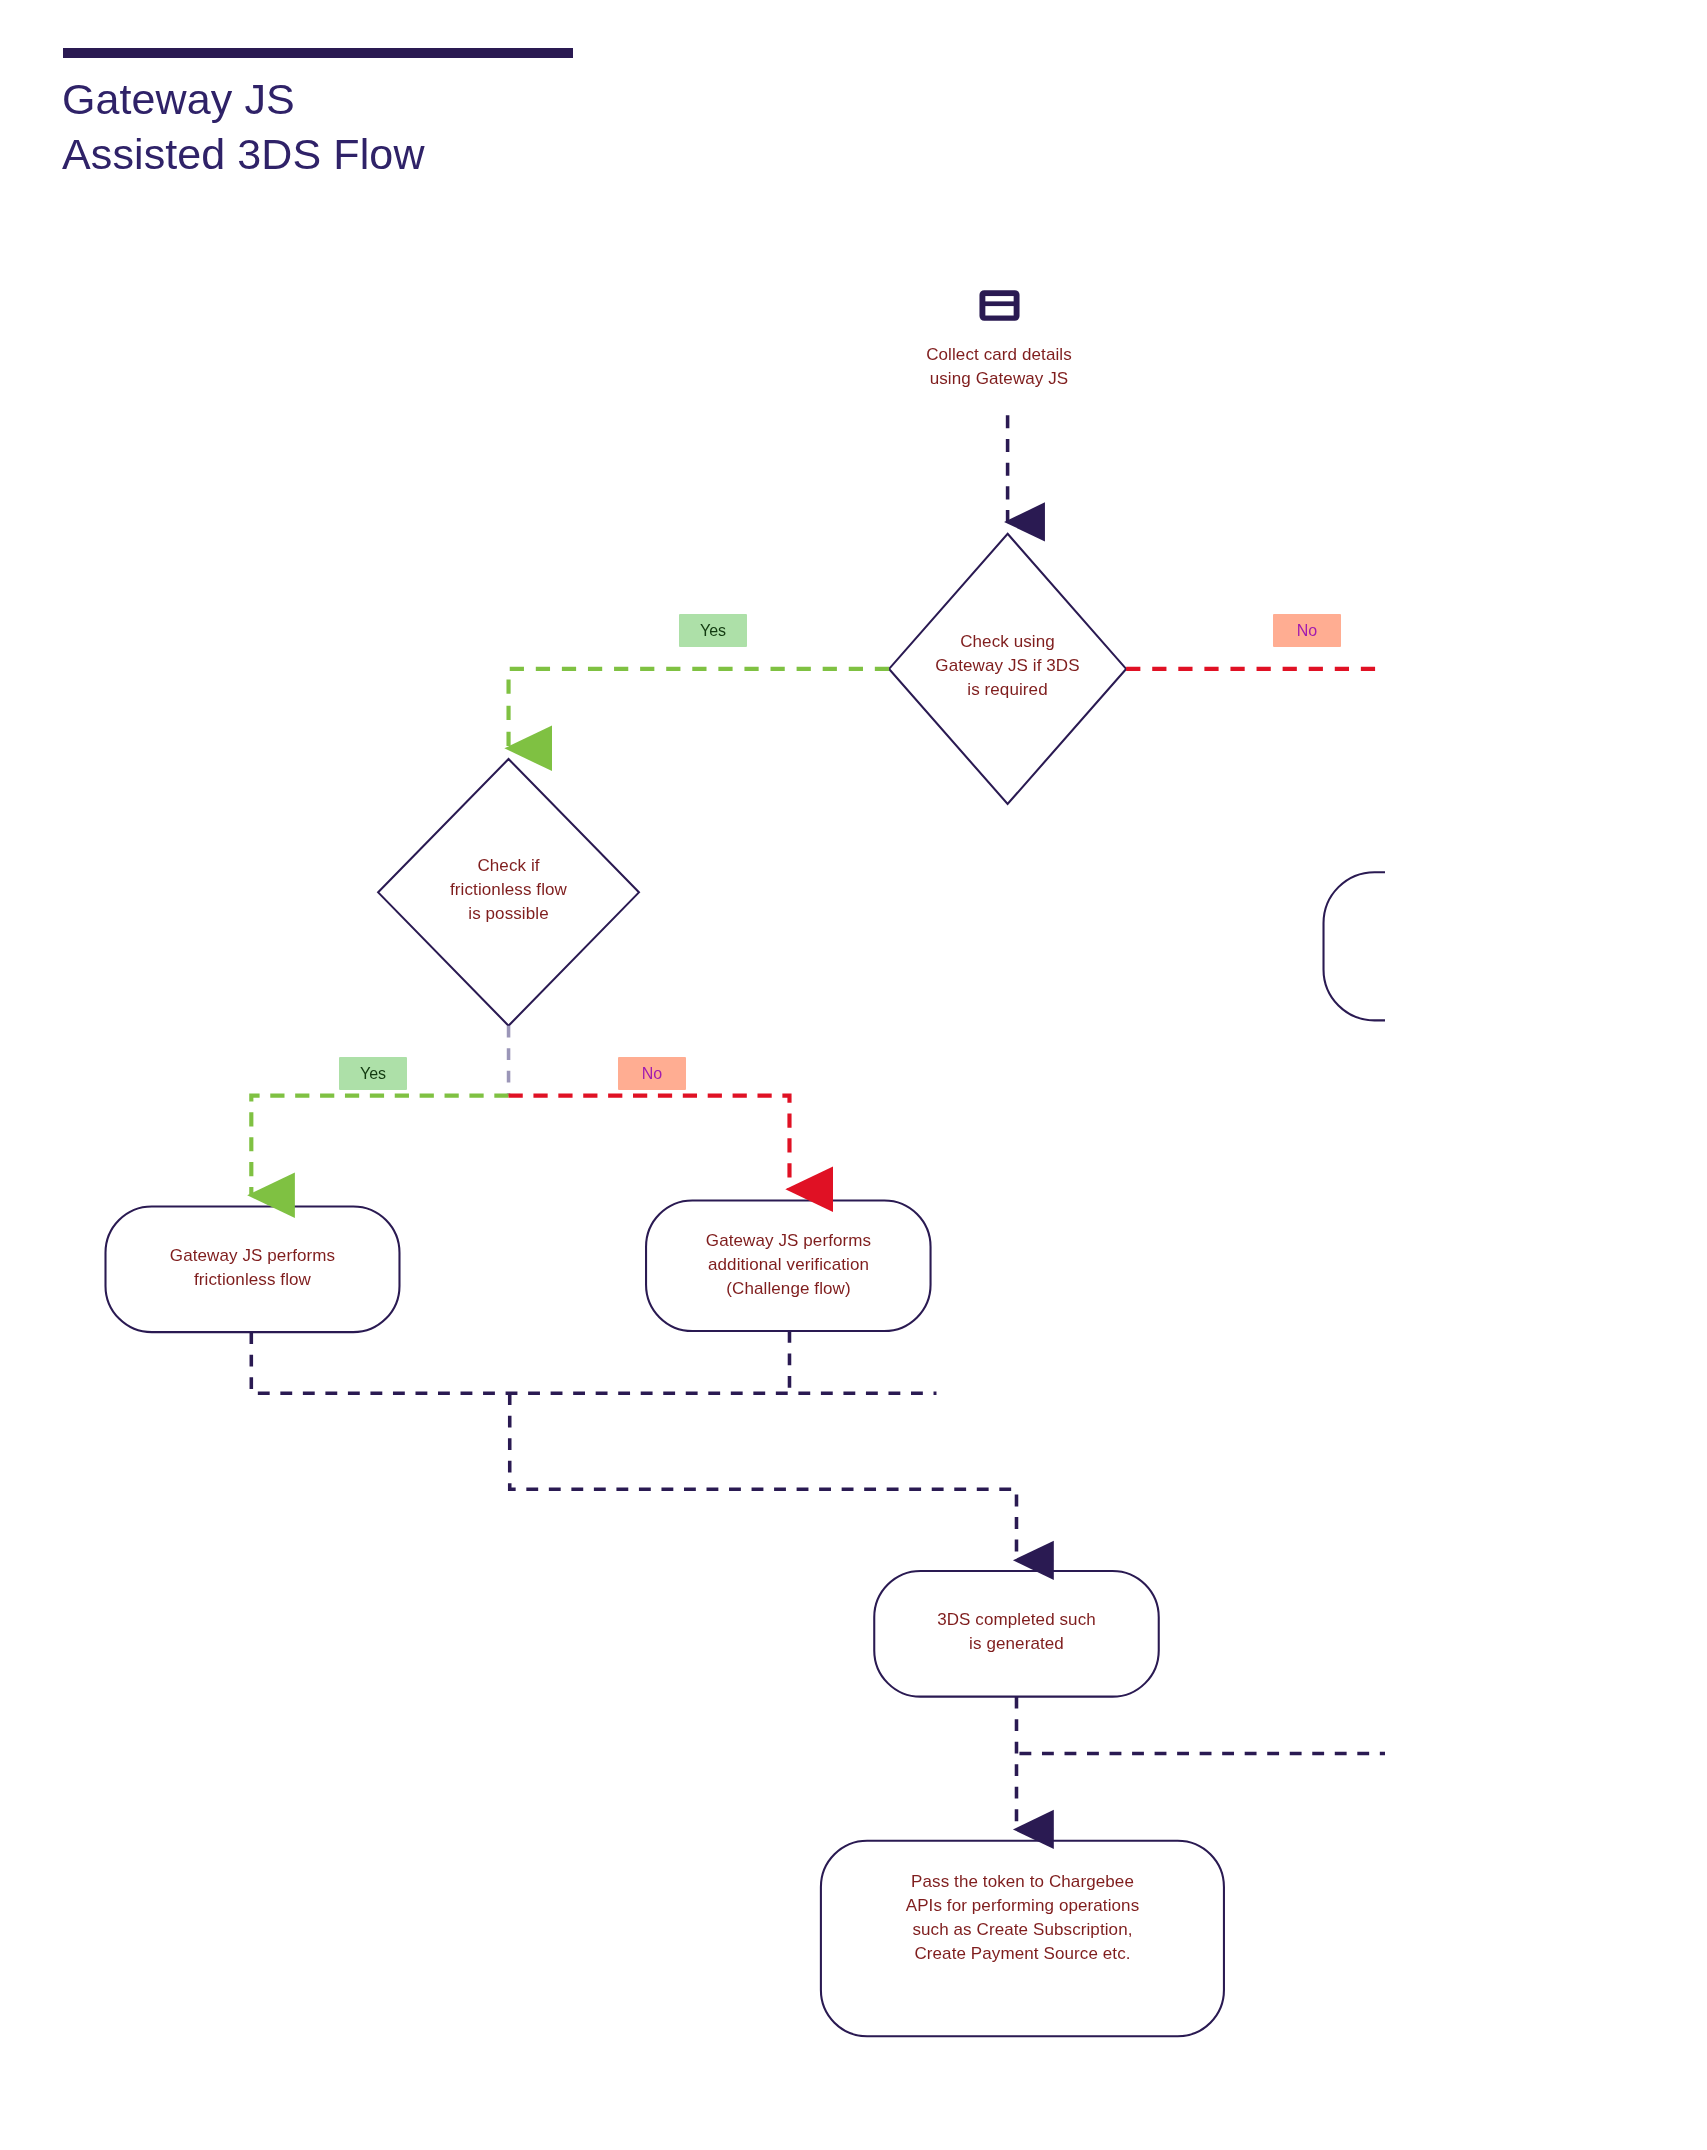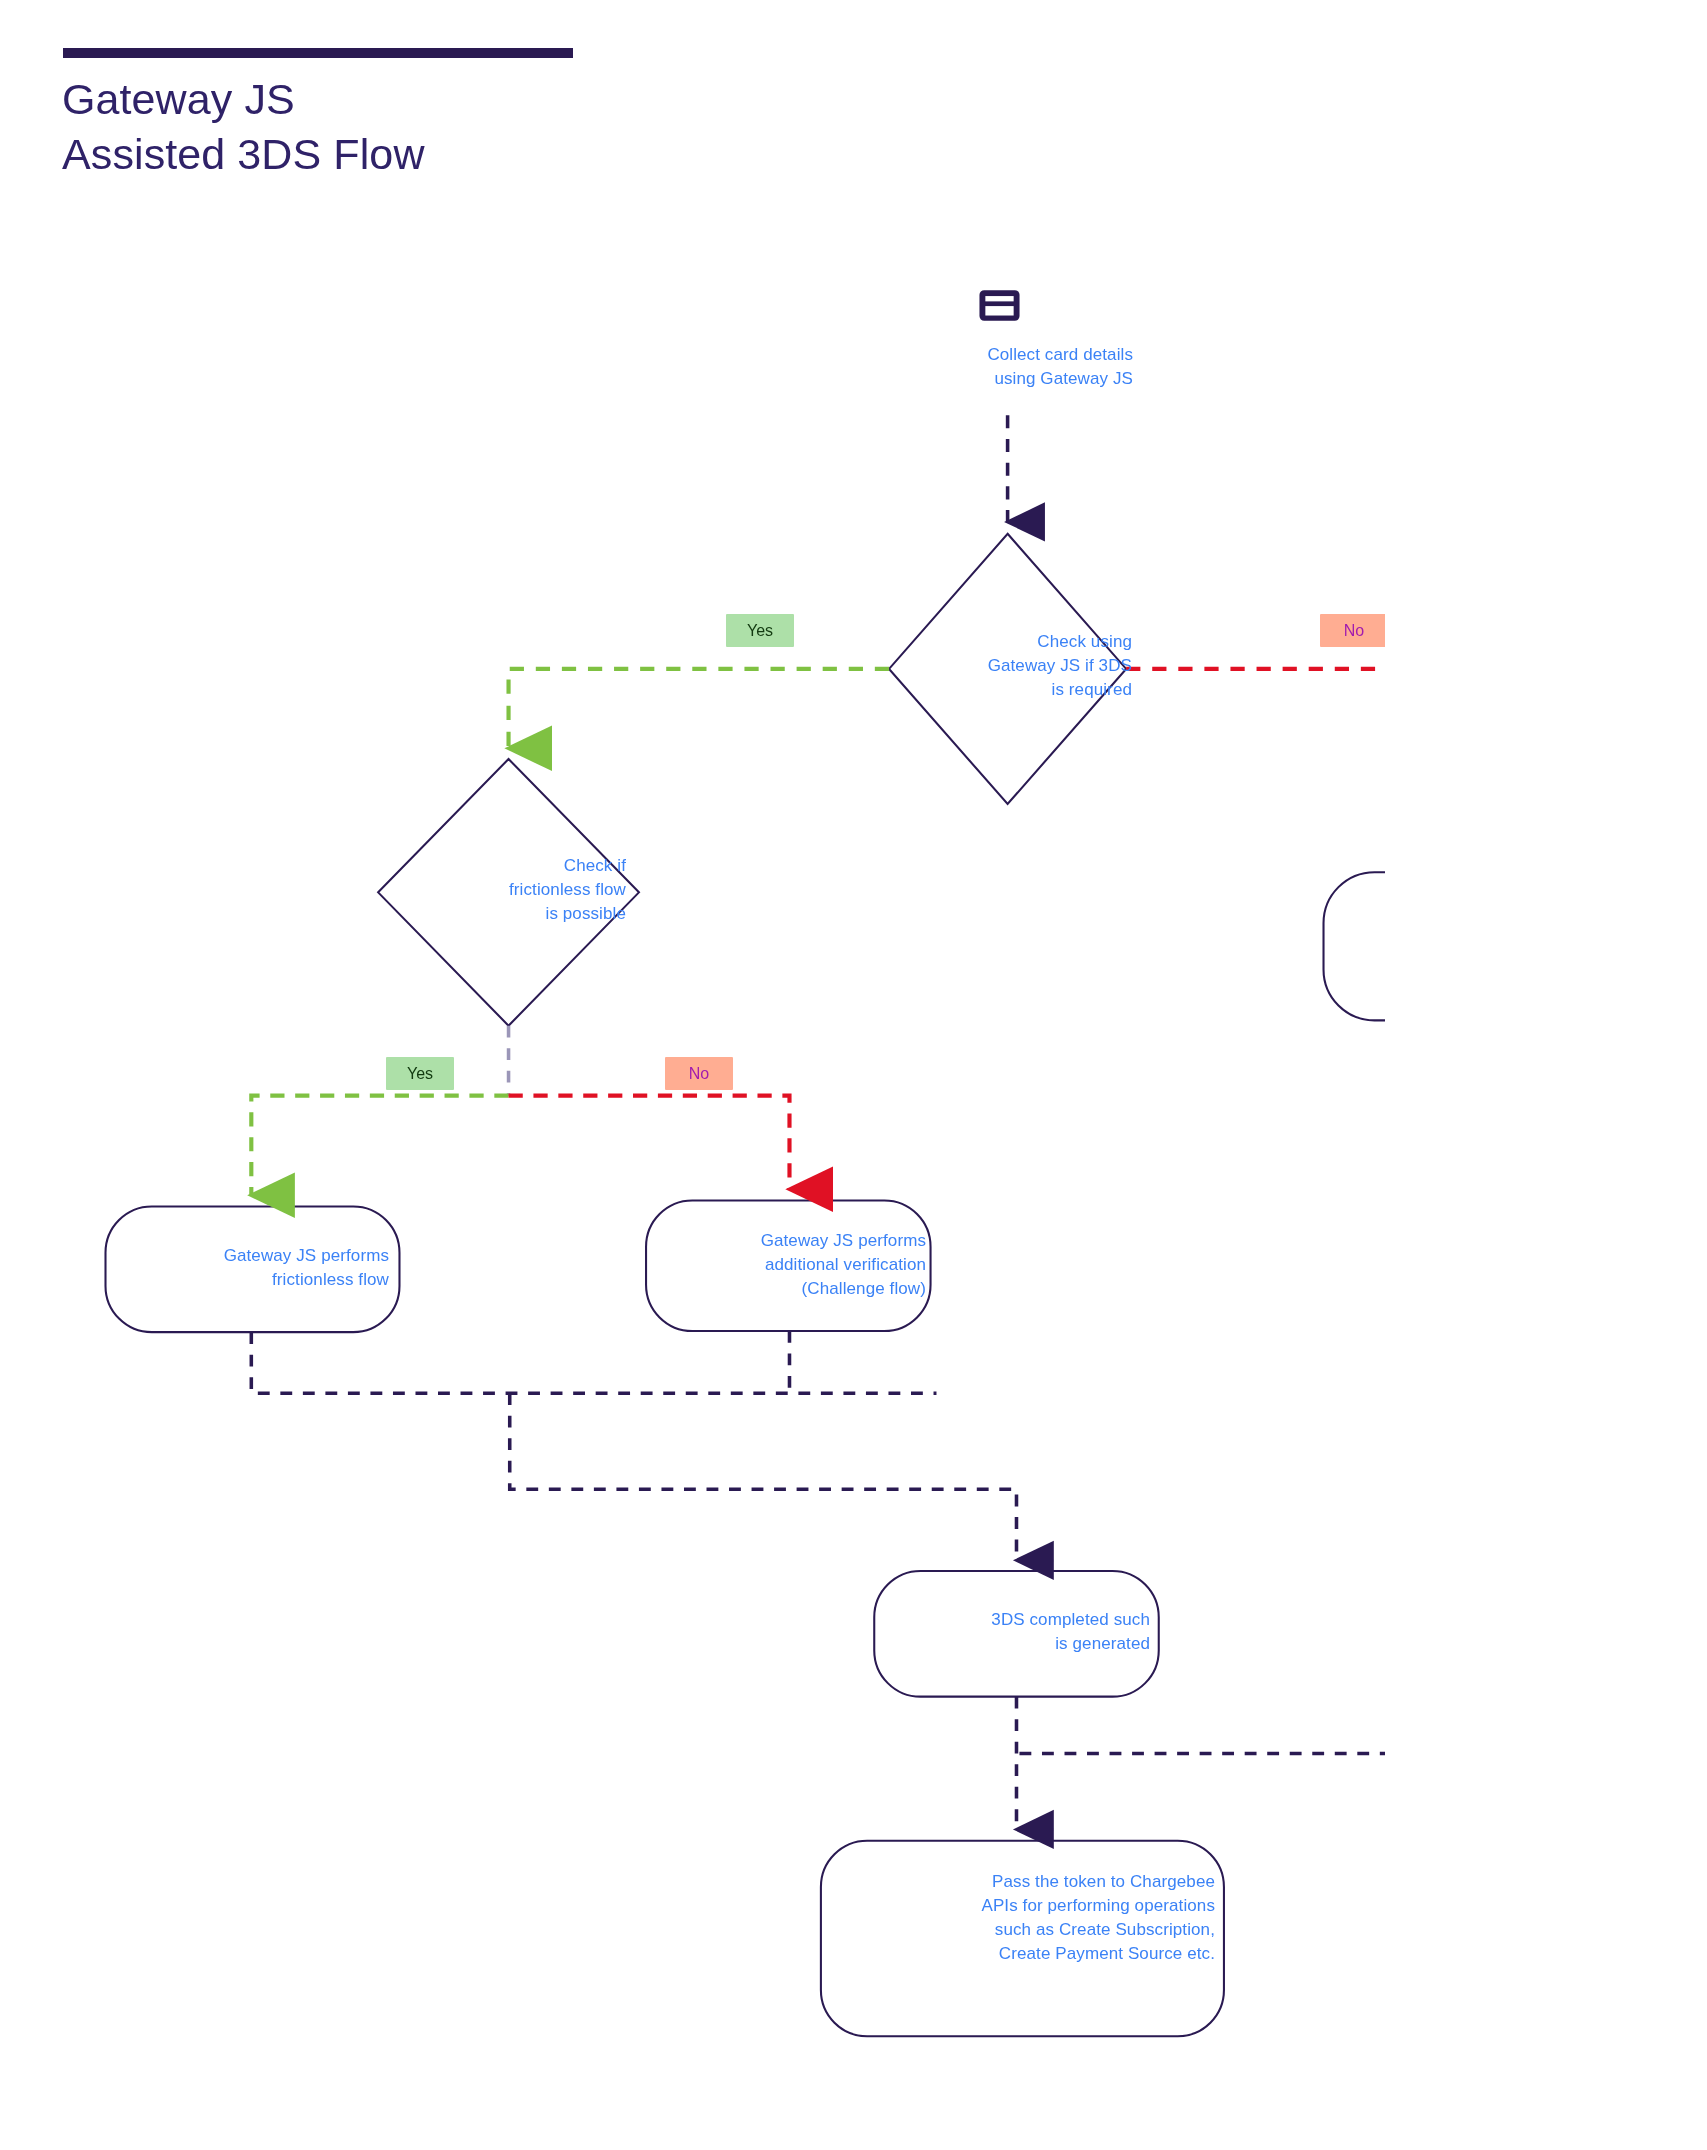--- a/index.html
+++ b/index.html
@@ -39,38 +39,37 @@
     width: 830px;
     color: #2F2268;
     font-size: 43px;
     line-height: 1.28;
     font-weight: 400;
     letter-spacing: 0.1px;
     white-space: pre-line;
   }
   .node-label {
     position: absolute;
-    color: #3b82f6;
+    color: #7f1d1d;
     font-size: 17px;
     line-height: 1.42;
-    text-align: right;
+    text-align: center;
     white-space: pre-line;
     font-weight: 400;
     letter-spacing: 0.1px;
   }
   .badge {
     position: absolute;
     display: flex;
     align-items: center;
     justify-content: center;
     border-radius: 1px;
     font-size: 16px;
     line-height: 1;
     font-weight: 400;
-    margin-left: 47px;
   }
   .badge-yes { background: #ADE0A8; color: #123A10; }
   .badge-no  { background: #FFAD92; color: #a21caf; }
   .card-icon {
     position: absolute;
     left: 978px;
     top: 289px;
     width: 43px;
     height: 33px;
   }

